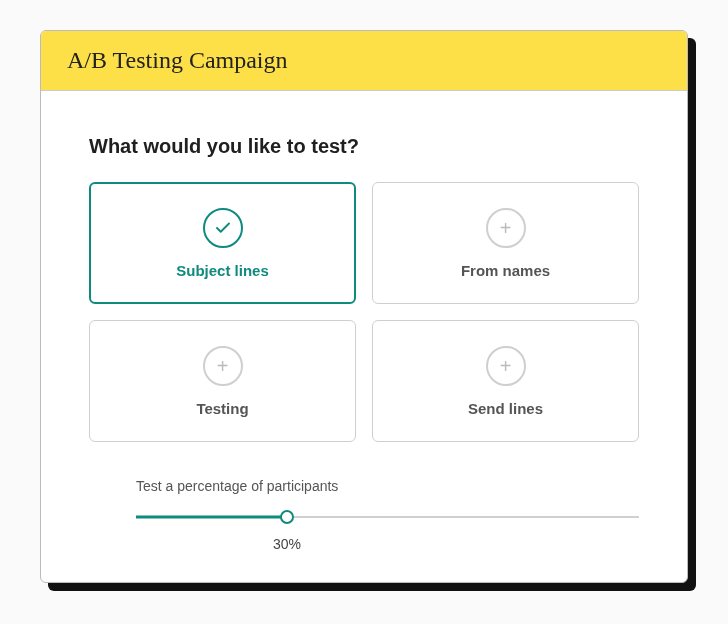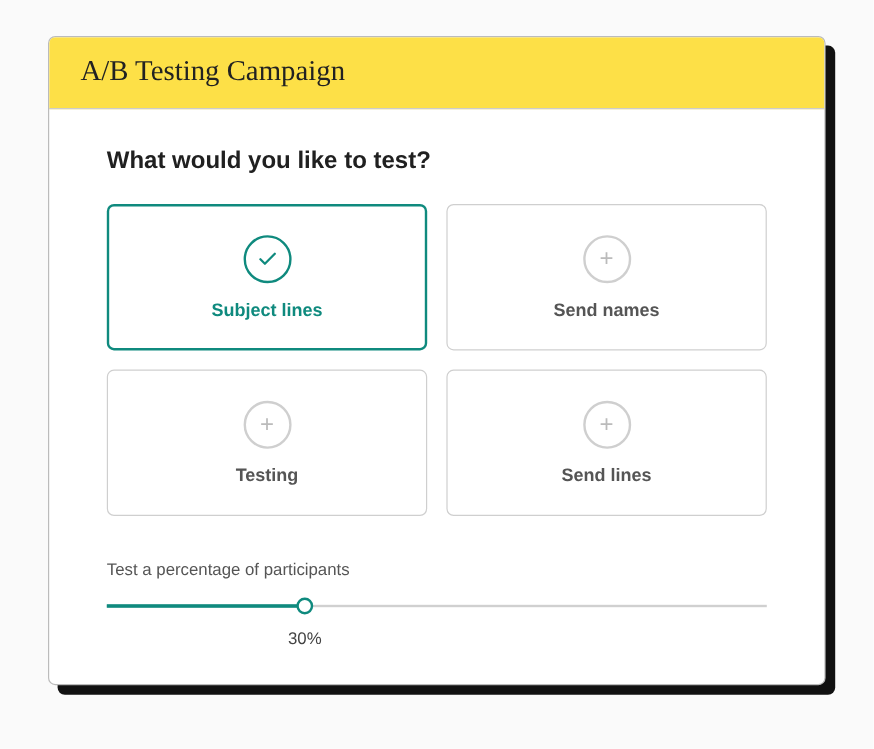--- a/index.html
+++ b/index.html
@@ -36,21 +36,21 @@
       padding: 16px 26px;
     }
     .card-header h1 {
       margin: 0;
       font-family: Georgia, "Times New Roman", serif;
       font-weight: 400;
       font-size: 24px;
       color: #222;
     }
     .card-body {
-      padding: 32px 48px 30px;
+      padding: 44px 48px 30px;
     }
     .question {
       font-size: 20px;
       font-weight: 600;
       color: #202020;
       margin: 0 0 24px;
     }
     .options {
       display: grid;
       grid-template-columns: 1fr 1fr;
@@ -91,21 +91,21 @@
     }
     .option.selected .label {
       color: #0f8a7e;
       text-align: center;
     }
     .plus-glyph {
       font-size: 20px;
       line-height: 1;
       font-weight: 300;
     }
-    .slider-section { margin-top: 36px; }
+    .slider-section { margin-top: 36px; margin-left: 47px; }
     .slider-label {
       font-size: 14px;
       color: #555;
       margin-bottom: 14px;
     }
     .slider {
       position: relative;
       height: 18px;
     }
     .track {
@@ -166,21 +166,21 @@
                 <polyline points="4 12 9 17 20 6"></polyline>
               </svg>
           </span>
           <span class="label">Subject lines</span>
         </div>
 
         <div class="option">
           <span class="icon-circle">
             <span class="plus-glyph">+</span>
           </span>
-          <span class="label">Send names</span>
+          <span class="label">From names</span>
         </div>
 
         <div class="option">
           <span class="icon-circle">
             <span class="plus-glyph">+</span>
           </span>
           <span class="label">Testing</span>
         </div>
 
         <div class="option">

